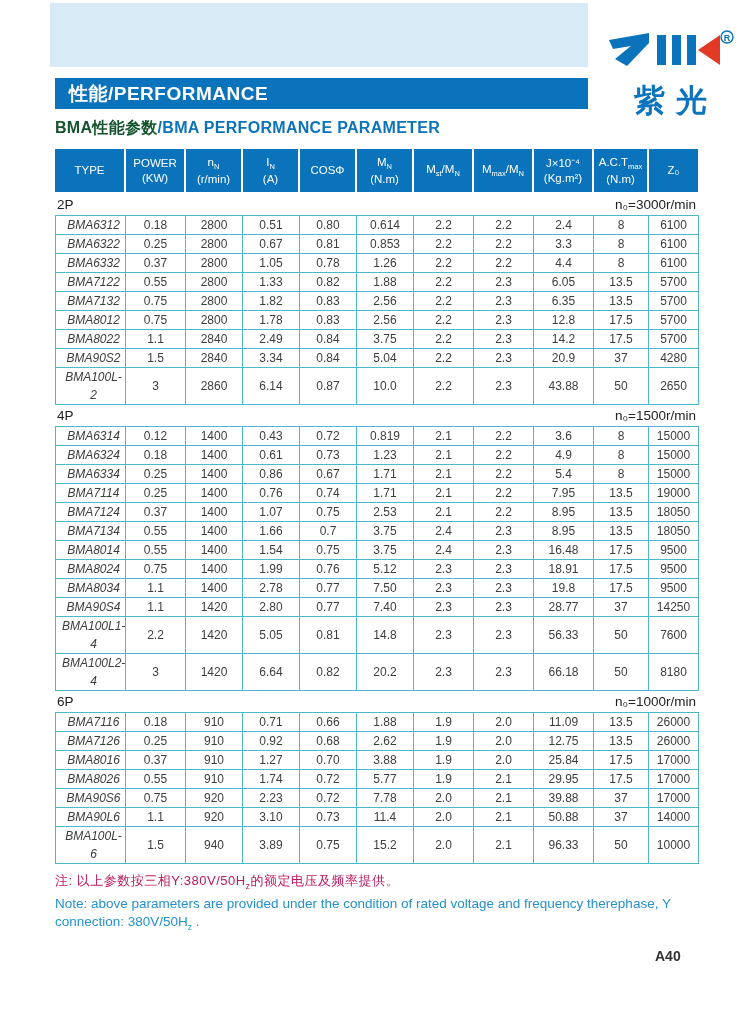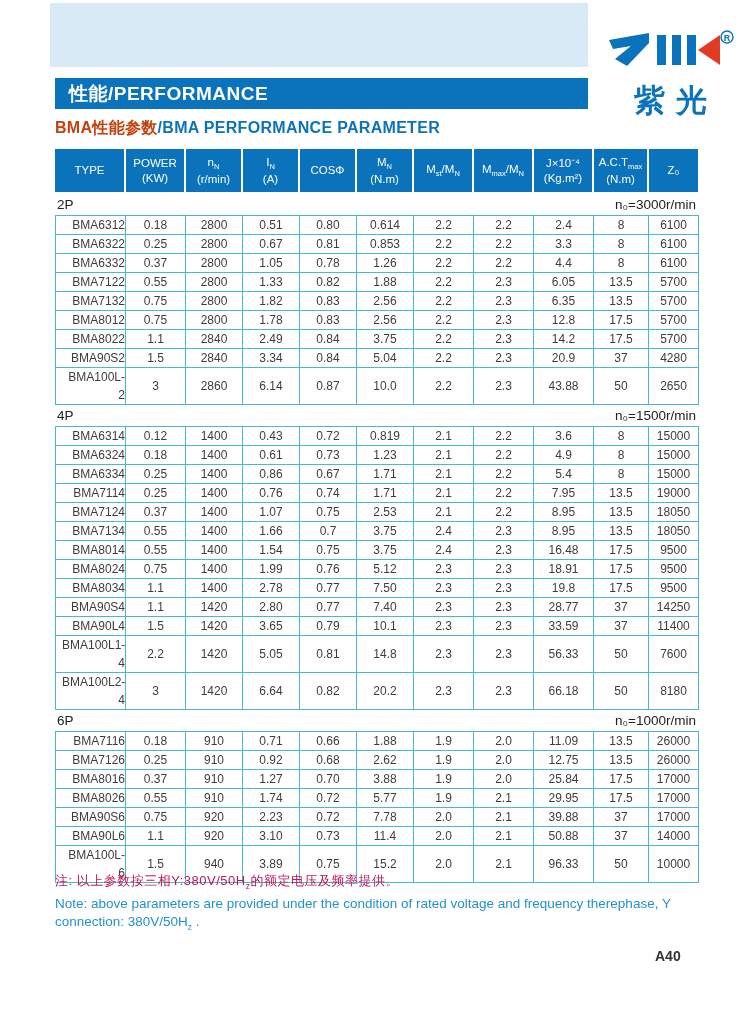--- a/index.html
+++ b/index.html
@@ -10,40 +10,40 @@
 
   .perf-bar { position:absolute; left:55px; top:78px; width:533px; height:31px;
     background:#0a73bb; color:#ffffff; font-weight:bold; font-size:19px;
     line-height:31px; padding-left:14px; letter-spacing:0.5px; }
 
   .logo-wrap { position:absolute; left:598px; top:30px; width:145px; text-align:center; }
   .brand-name { margin-top:4px; color:#0a73bb; font-weight:bold; font-size:31px;
     letter-spacing:11px; padding-left:11px; white-space:nowrap; }
 
   .subtitle { position:absolute; left:55px; top:118px; font-size:16px; font-weight:bold; letter-spacing:0.3px; }
-  .subtitle .zh { color:#c2410c; }
+  .subtitle .zh { color:#14532d; }
   .subtitle .en { color:#0a73bb; }
 
   .table-area { position:absolute; left:55px; top:147px; width:643px; }
 
   table { width:643px; border-collapse:collapse; table-layout:fixed; }
 
   .head-table th { background:#0a73bb; color:#ffffff; font-weight:normal;
     font-size:11.5px; line-height:1.25; text-align:center; vertical-align:middle;
     height:45px; border:2px solid #ffffff; padding:2px 0; }
   .head-table th:first-child { border-left:none; }
   .head-table th:last-child { border-right:none; }
   .head-table sub { font-size:7.5px; }
 
   .section-label { display:flex; justify-content:space-between; align-items:center;
     height:21px; font-size:13.5px; color:#222222; padding:0 2px; }
 
   .data-table td { border:1px solid #4cb8cc; font-size:12px; color:#3d3d3d;
     text-align:center; height:19px; padding:0; line-height:18px; }
-  .data-table td.type-cell { text-align:right; padding-left:6px; }
+  .data-table td.type-cell { text-align:center; padding-left:6px;font-style:italic; }
 
   .notes { position:absolute; left:55px; top:872px; width:645px; }
   .note-zh { font-size:13px; color:#be185d; letter-spacing:0.5px; }
   .note-en { margin-top:4px; font-size:13.5px; color:#2491cf; line-height:1.35; }
   .note-zh sub, .note-en sub { font-size:8.5px; }
 
   .page-num { position:absolute; left:655px; top:948px; font-size:14px;
     font-weight:bold; color:#333333; }
 </style>
 </head>
@@ -391,33 +391,20 @@
             <td class="">2.80</td>
             <td class="">0.77</td>
             <td class="">7.40</td>
             <td class="">2.3</td>
             <td class="">2.3</td>
             <td class="">28.77</td>
             <td class="">37</td>
             <td class="">14250</td>
           </tr>
           <tr>
-            <td class="type-cell">BMA90L4</td>
-            <td class="">1.5</td>
-            <td class="">1420</td>
-            <td class="">3.65</td>
-            <td class="">0.79</td>
-            <td class="">10.1</td>
-            <td class="">2.3</td>
-            <td class="">2.3</td>
-            <td class="">33.59</td>
-            <td class="">37</td>
-            <td class="">11400</td>
-          </tr>
-          <tr>
             <td class="type-cell">BMA100L1-4</td>
             <td class="">2.2</td>
             <td class="">1420</td>
             <td class="">5.05</td>
             <td class="">0.81</td>
             <td class="">14.8</td>
             <td class="">2.3</td>
             <td class="">2.3</td>
             <td class="">56.33</td>
             <td class="">50</td>

